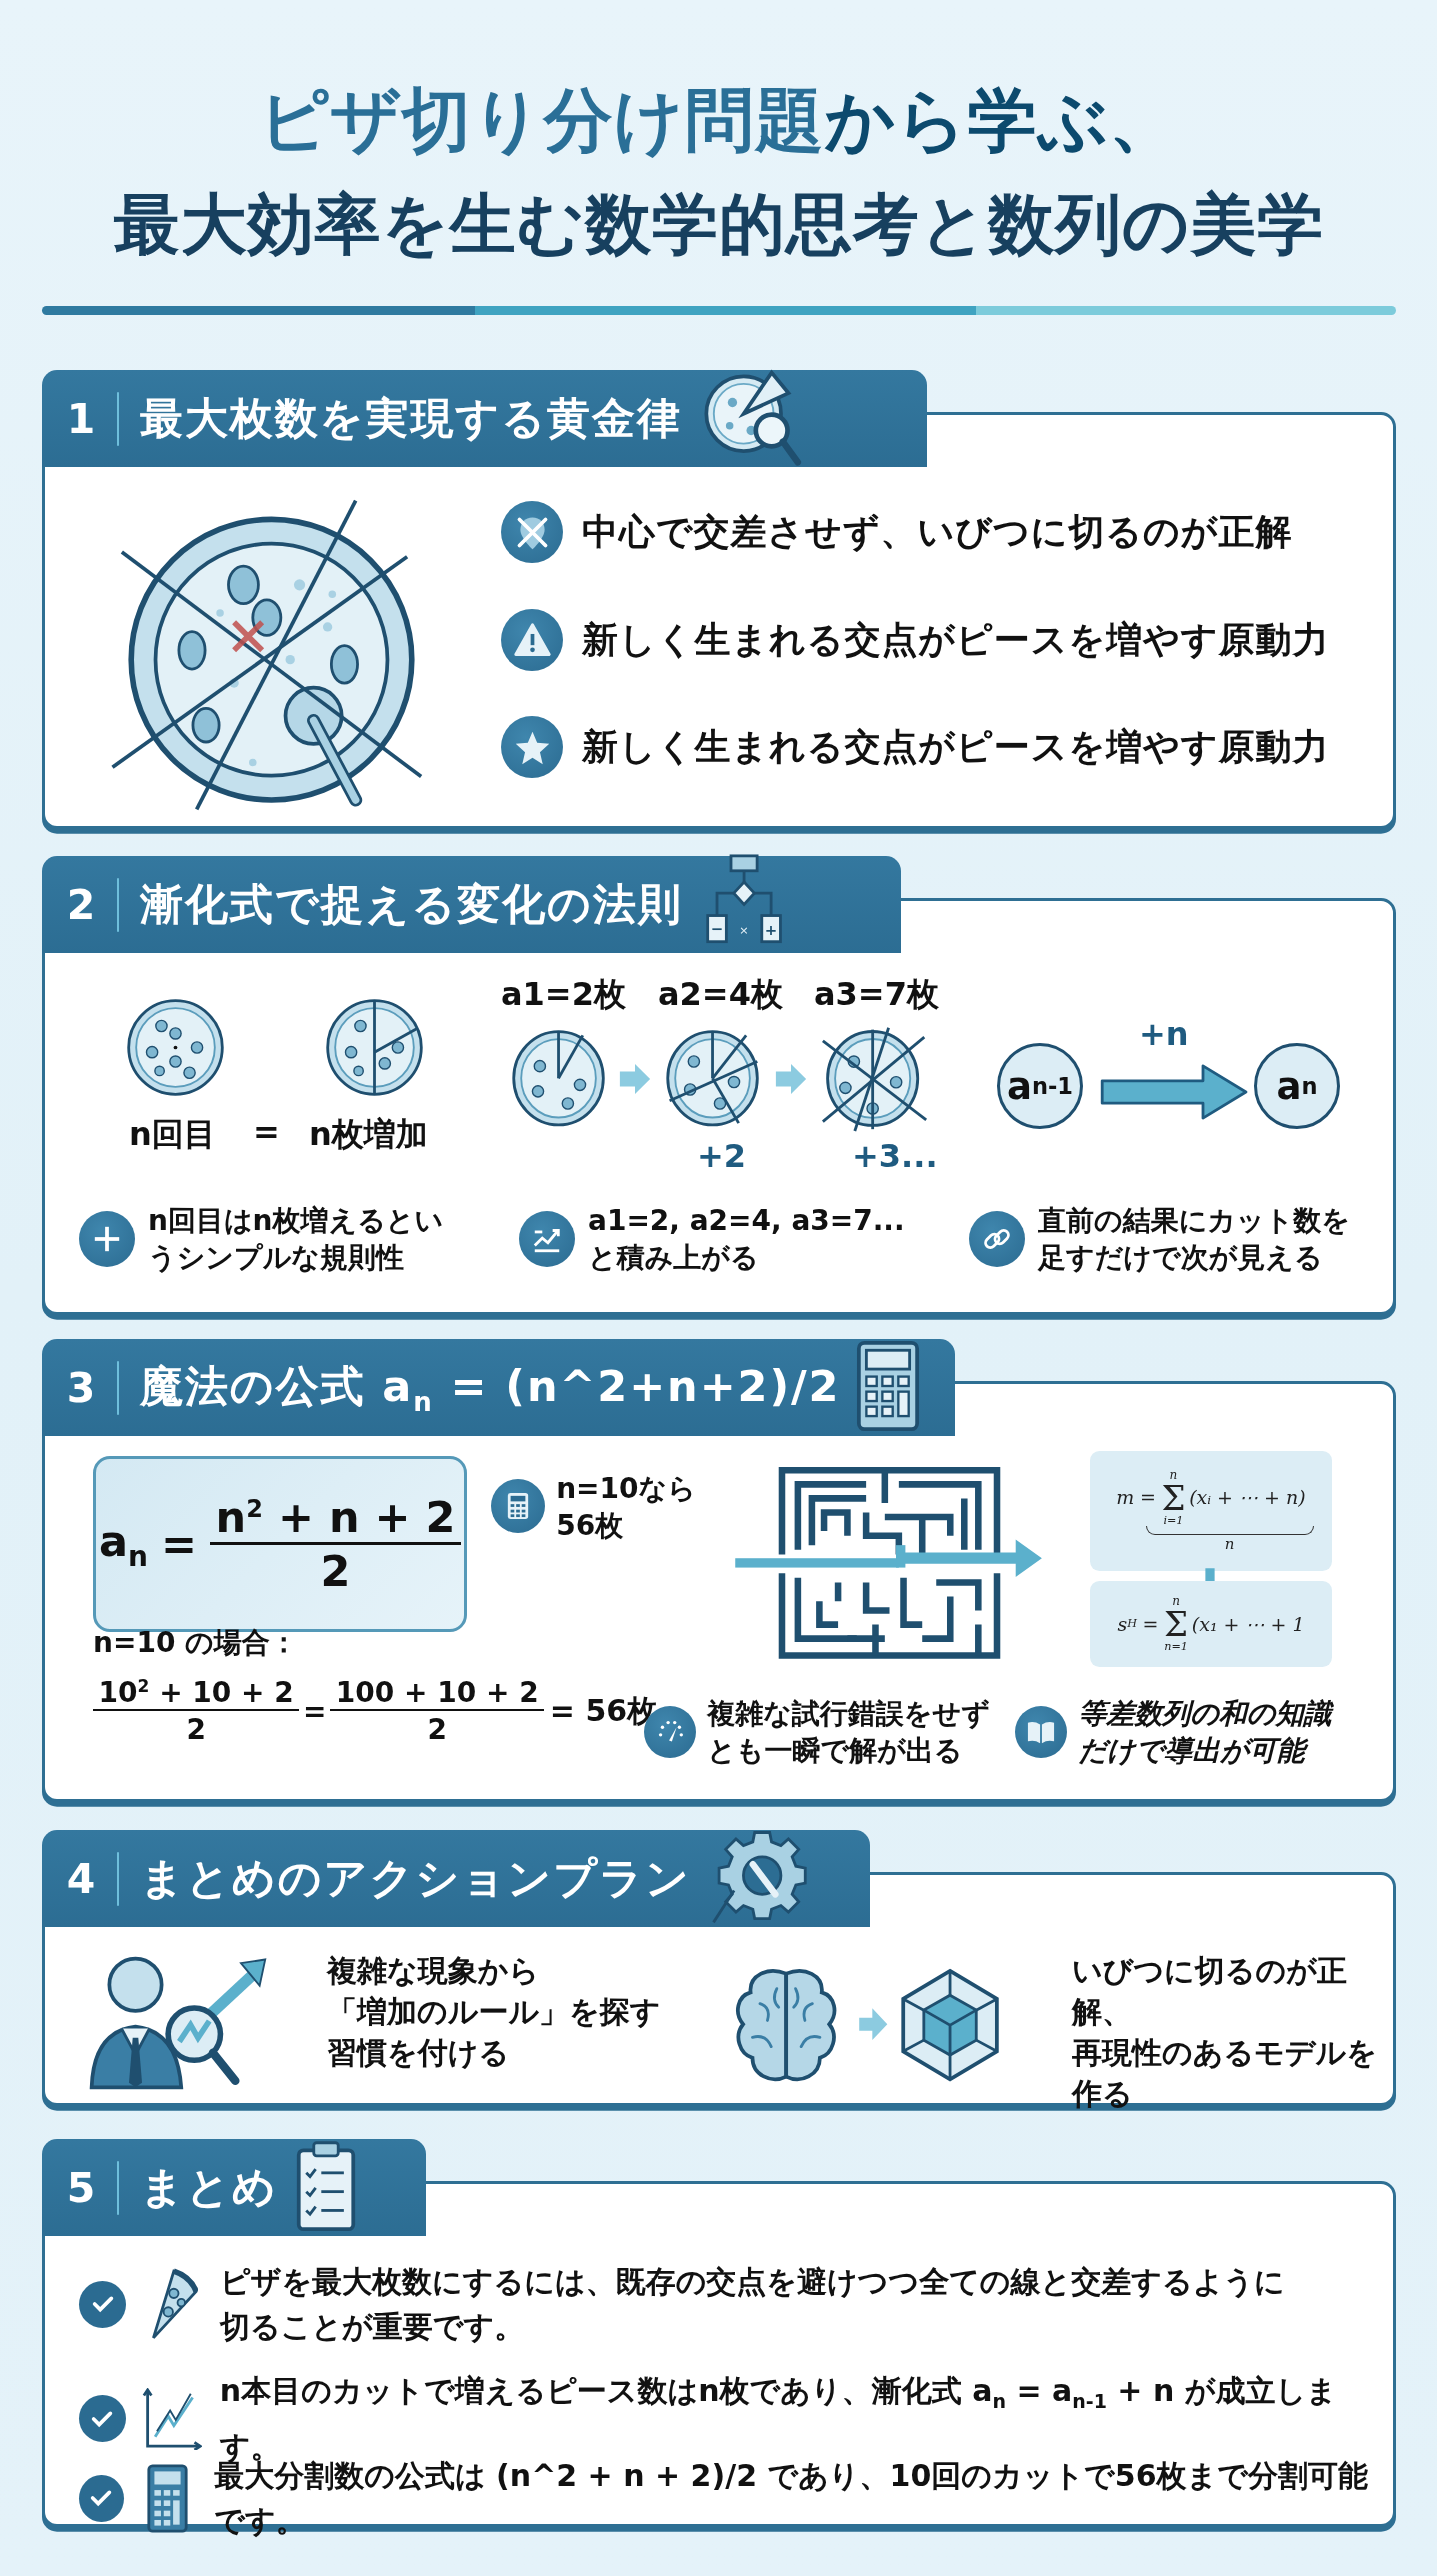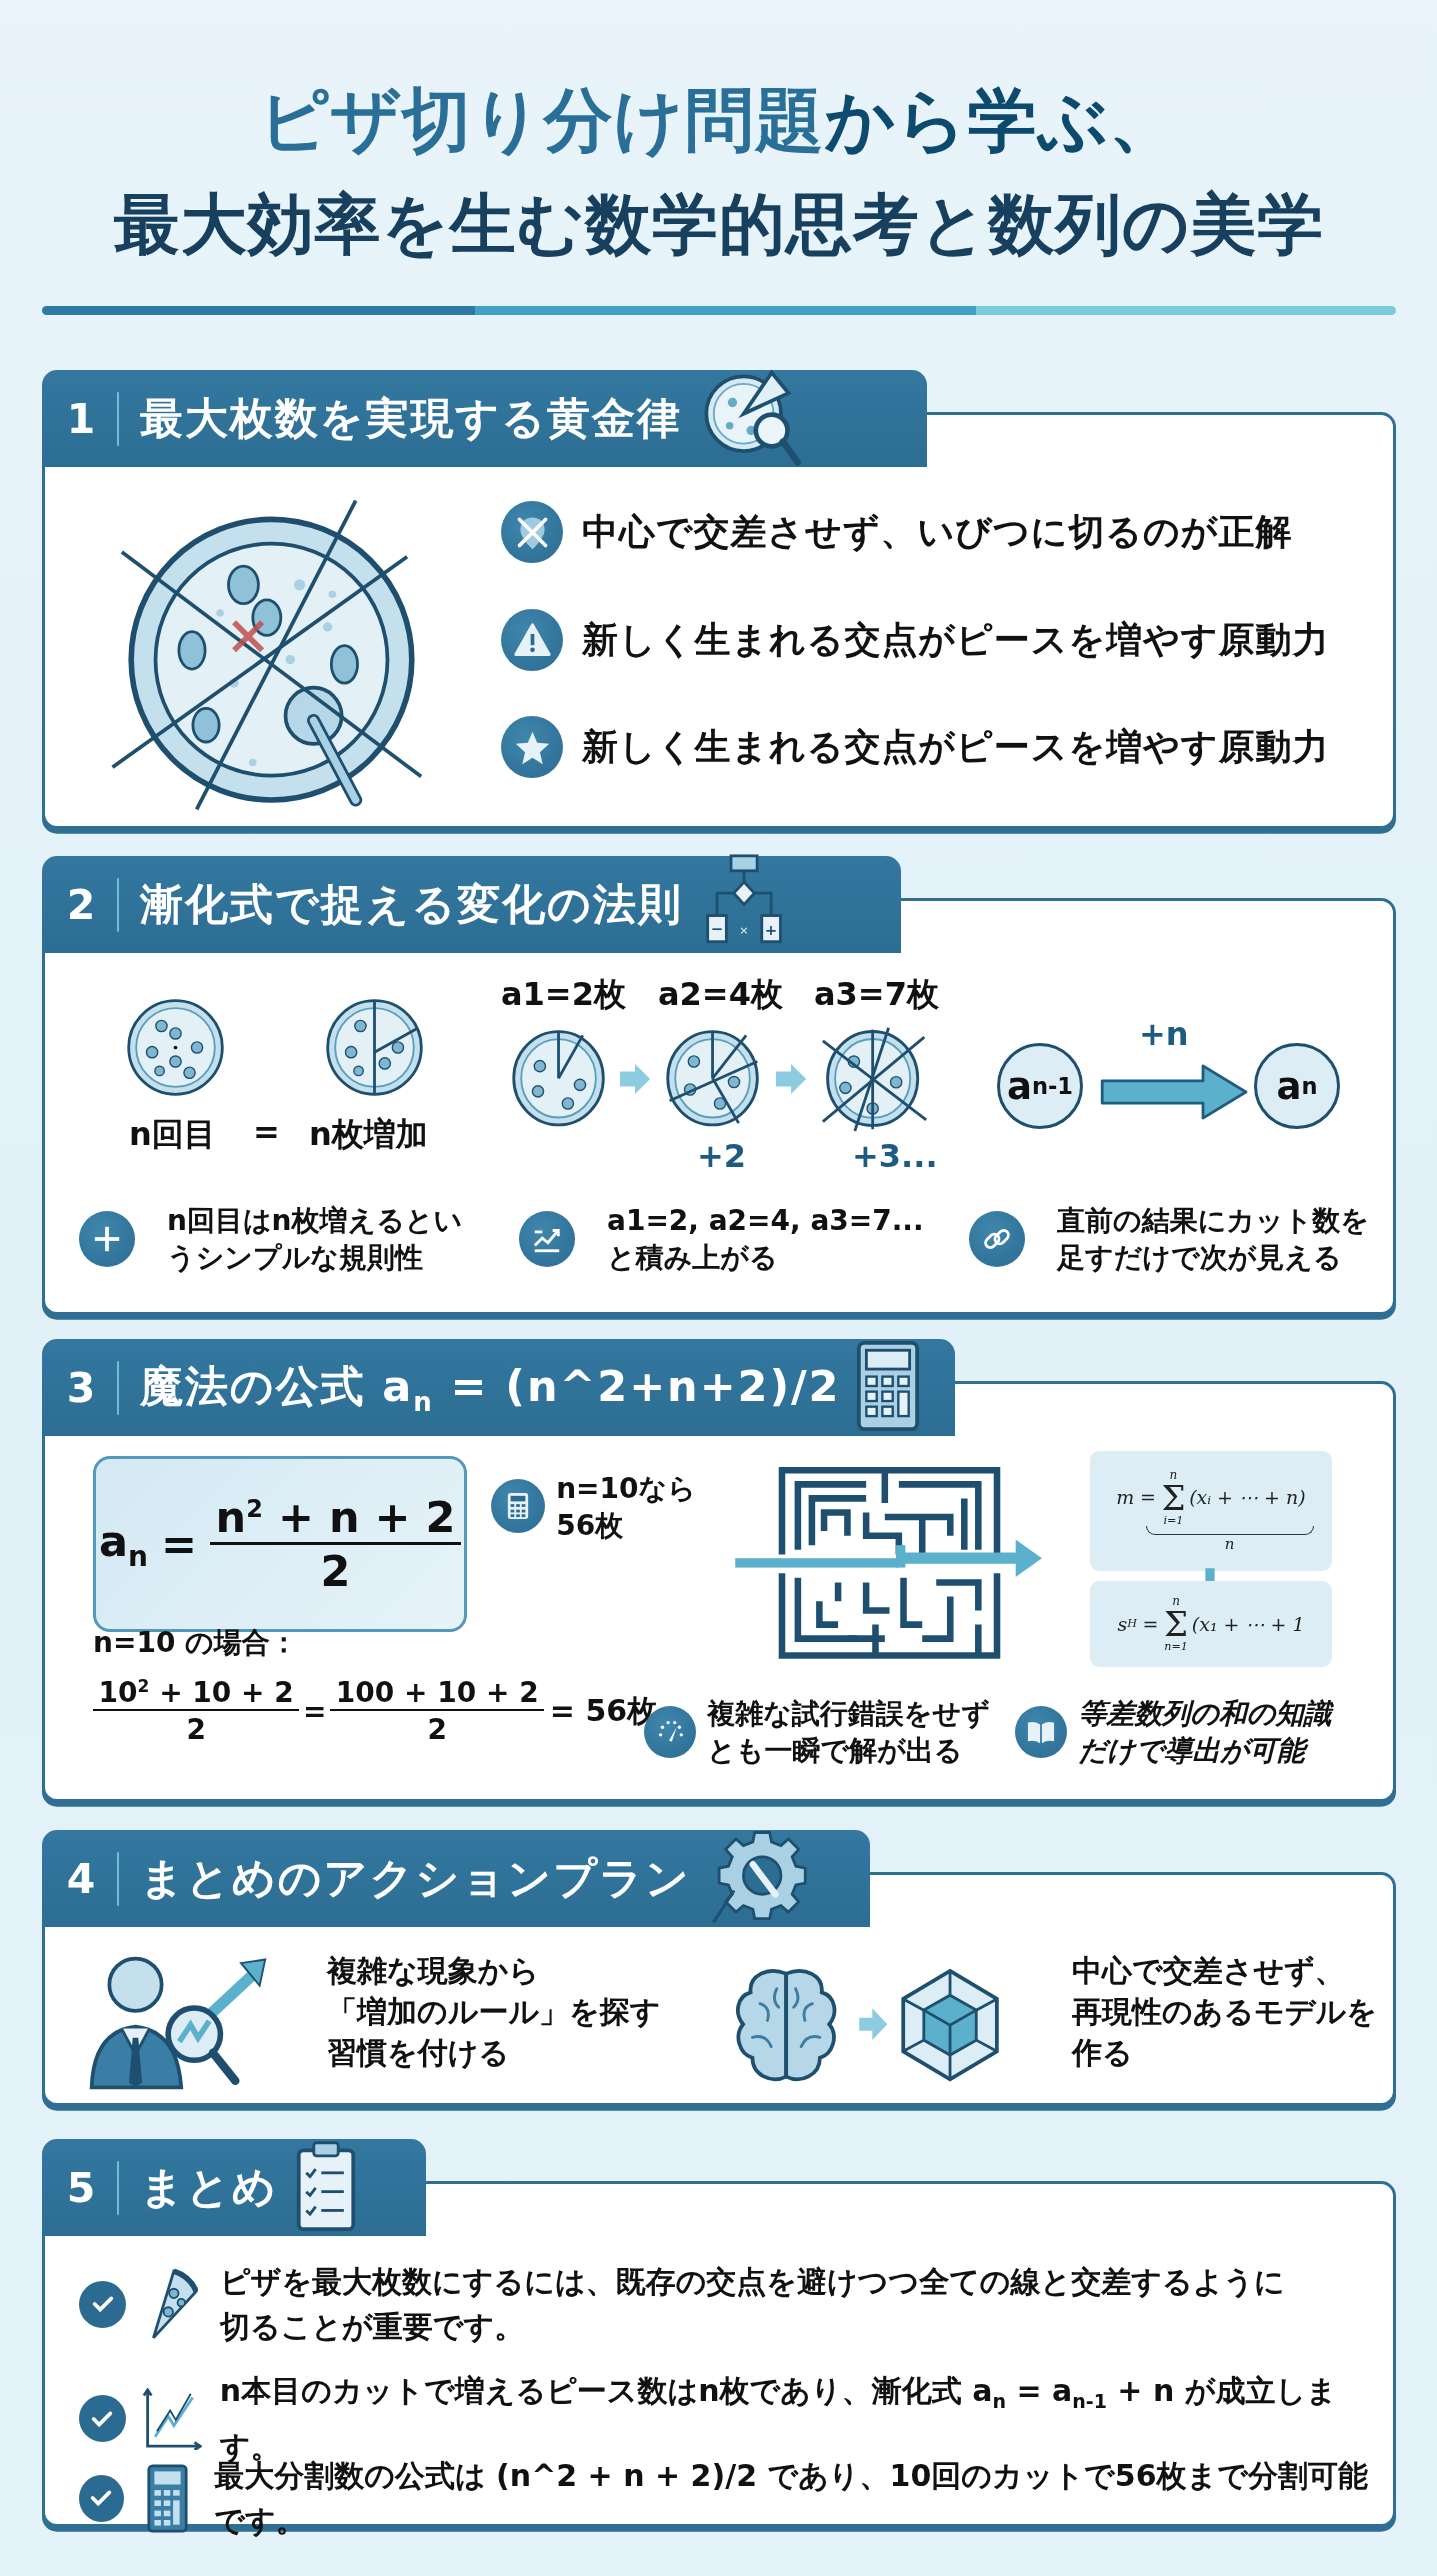--- a/index.html
+++ b/index.html
@@ -47,21 +47,21 @@
     background: radial-gradient(circle at 40% 35%, #3f86ad, #2b6b91);
     display: flex; align-items: center; justify-content: center;
   }
 
   .s1-item { position: absolute; left: 459px; display: flex; align-items: center; }
   .s1-item .txt { font-size: 36px; font-weight: bold; margin-left: 19px; white-space: nowrap; letter-spacing: 0.9px; }
 
   .s2-lbl { font-size: 32px; font-weight: bold; }
   .s2-plus { font-size: 32px; font-weight: bold; color: #1f5b80; }
   .s2-bottom { position: absolute; display: flex; align-items: center; }
-  .s2-bottom .txt { font-size: 28px; font-weight: bold; line-height: 37px; margin-left: 32px; }
+  .s2-bottom .txt { font-size: 28px; font-weight: bold; line-height: 37px; margin-left: 13px; }
   .seq-circ {
     width: 81px; height: 81px; border-radius: 50%; border: 3.7px solid #1f4f6f;
     background: #dcedf5; display: flex; align-items: center; justify-content: center;
     font-size: 37px; font-weight: bold;
   }
   .seq-circ sub { font-size: 22.5px; }
 
   .formula-box {
     position: absolute; left: 51px; top: 117px; width: 374px; height: 176px;
     border: 3.7px solid #5599b8; border-radius: 17px;
@@ -551,21 +551,21 @@
       <path d="M138 55 H152 V45 L168 62 L152 79 V69 H138 Z" fill="#8ccbe0"></path>
       <g transform="translate(235 63)">
         <path d="M0 -58 L50 -28 V28 L0 58 L-50 28 V-28 Z" fill="#dcedf5" stroke="#1f4f6f" stroke-width="4"></path>
         <path d="M0 -32 L28 -16 V16 L0 32 L-28 16 V-16 Z" fill="#5bb0cc" stroke="#1f4f6f" stroke-width="3"></path>
         <path d="M-28 -16 L0 0 L28 -16 M0 0 V32" fill="none" stroke="#1f4f6f" stroke-width="3"></path>
         <path d="M0 -58 V-32 M50 -28 L28 -16 M50 28 L28 16 M0 58 V32 M-50 28 L-28 16 M-50 -28 L-28 -16" stroke="#1f4f6f" stroke-width="3"></path>
       </g>
     </svg>
   </div>
   <div class="s4-txt" style="left:1030px;top:120px;">
-    <div>中心で交差させず、</div>
+    <div>いびつに切るのが正解、</div>
     <div>再現性のあるモデルを</div>
     <div>作る</div>
   </div>
 </div>
 
 <div class="section" style="top:2139px;height:388px;">
   <div class="card" style="top:42px;"></div>
   <div class="tab" style="width:384px;">
     <span class="num">5</span>
     <span class="sep"></span>

